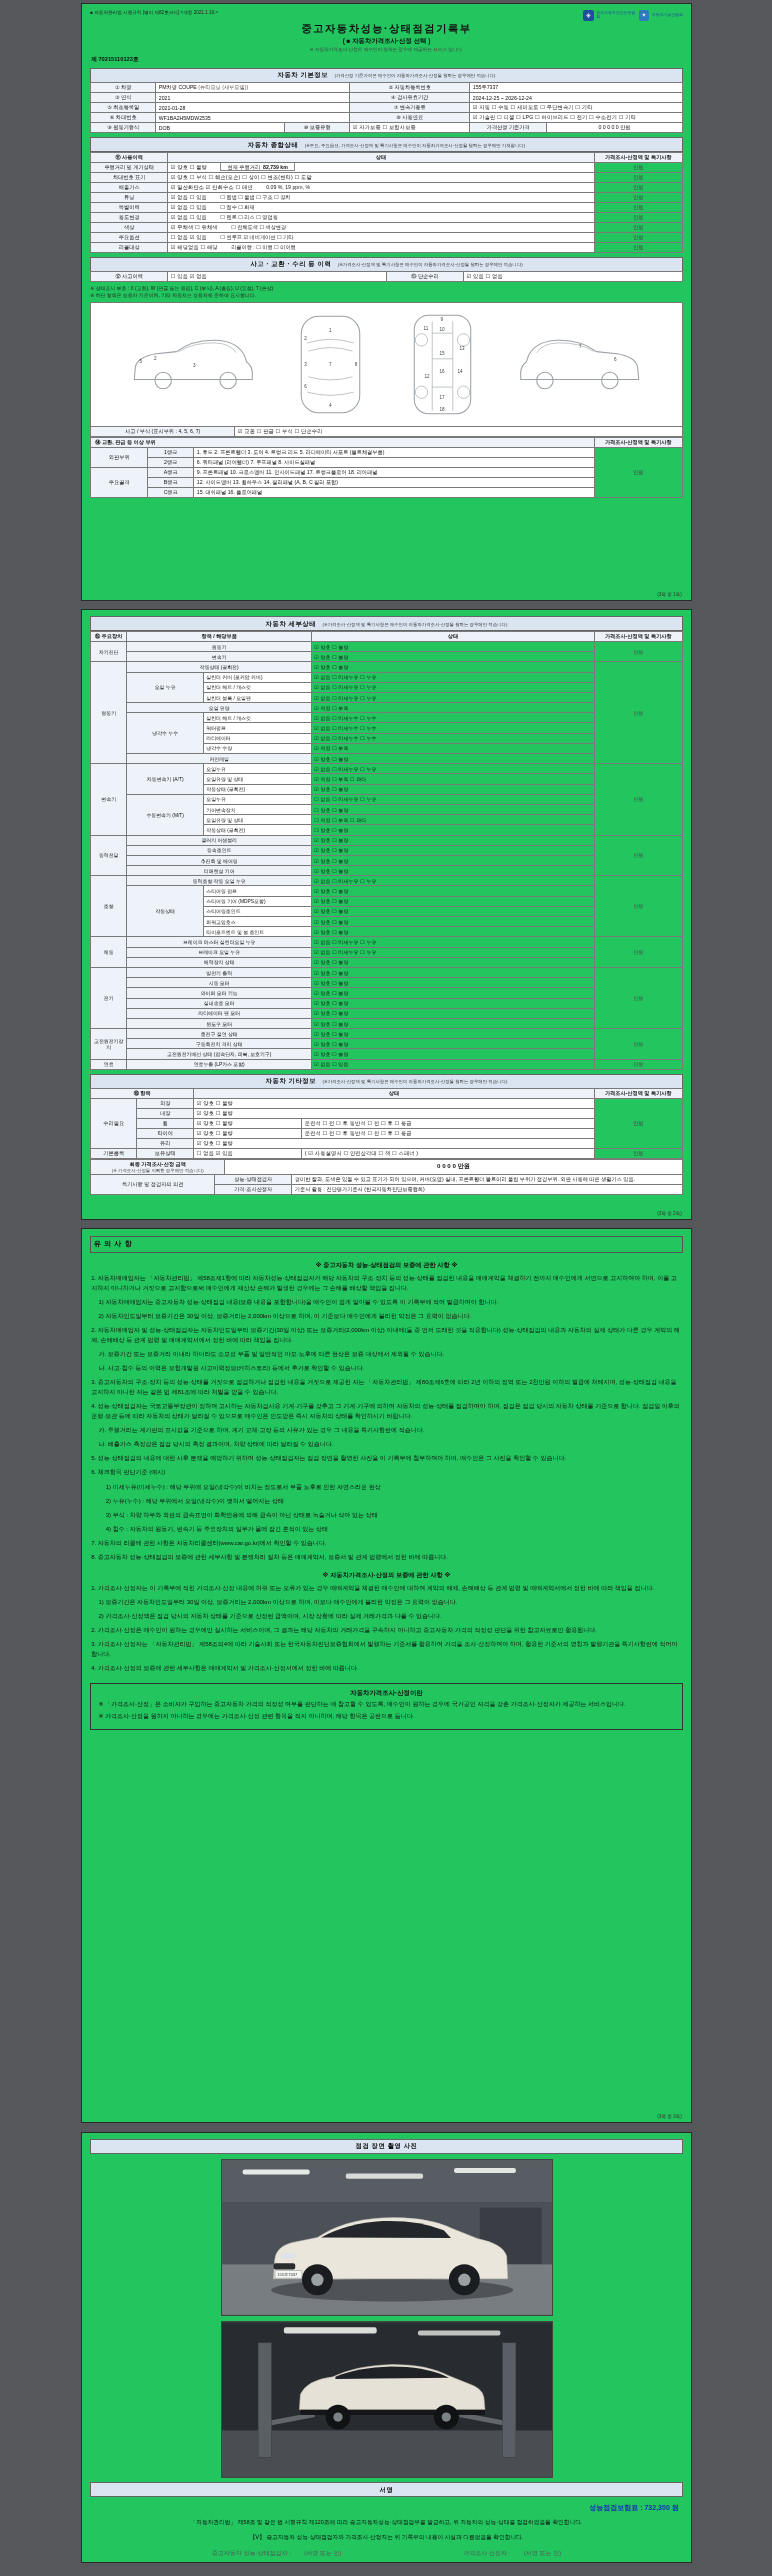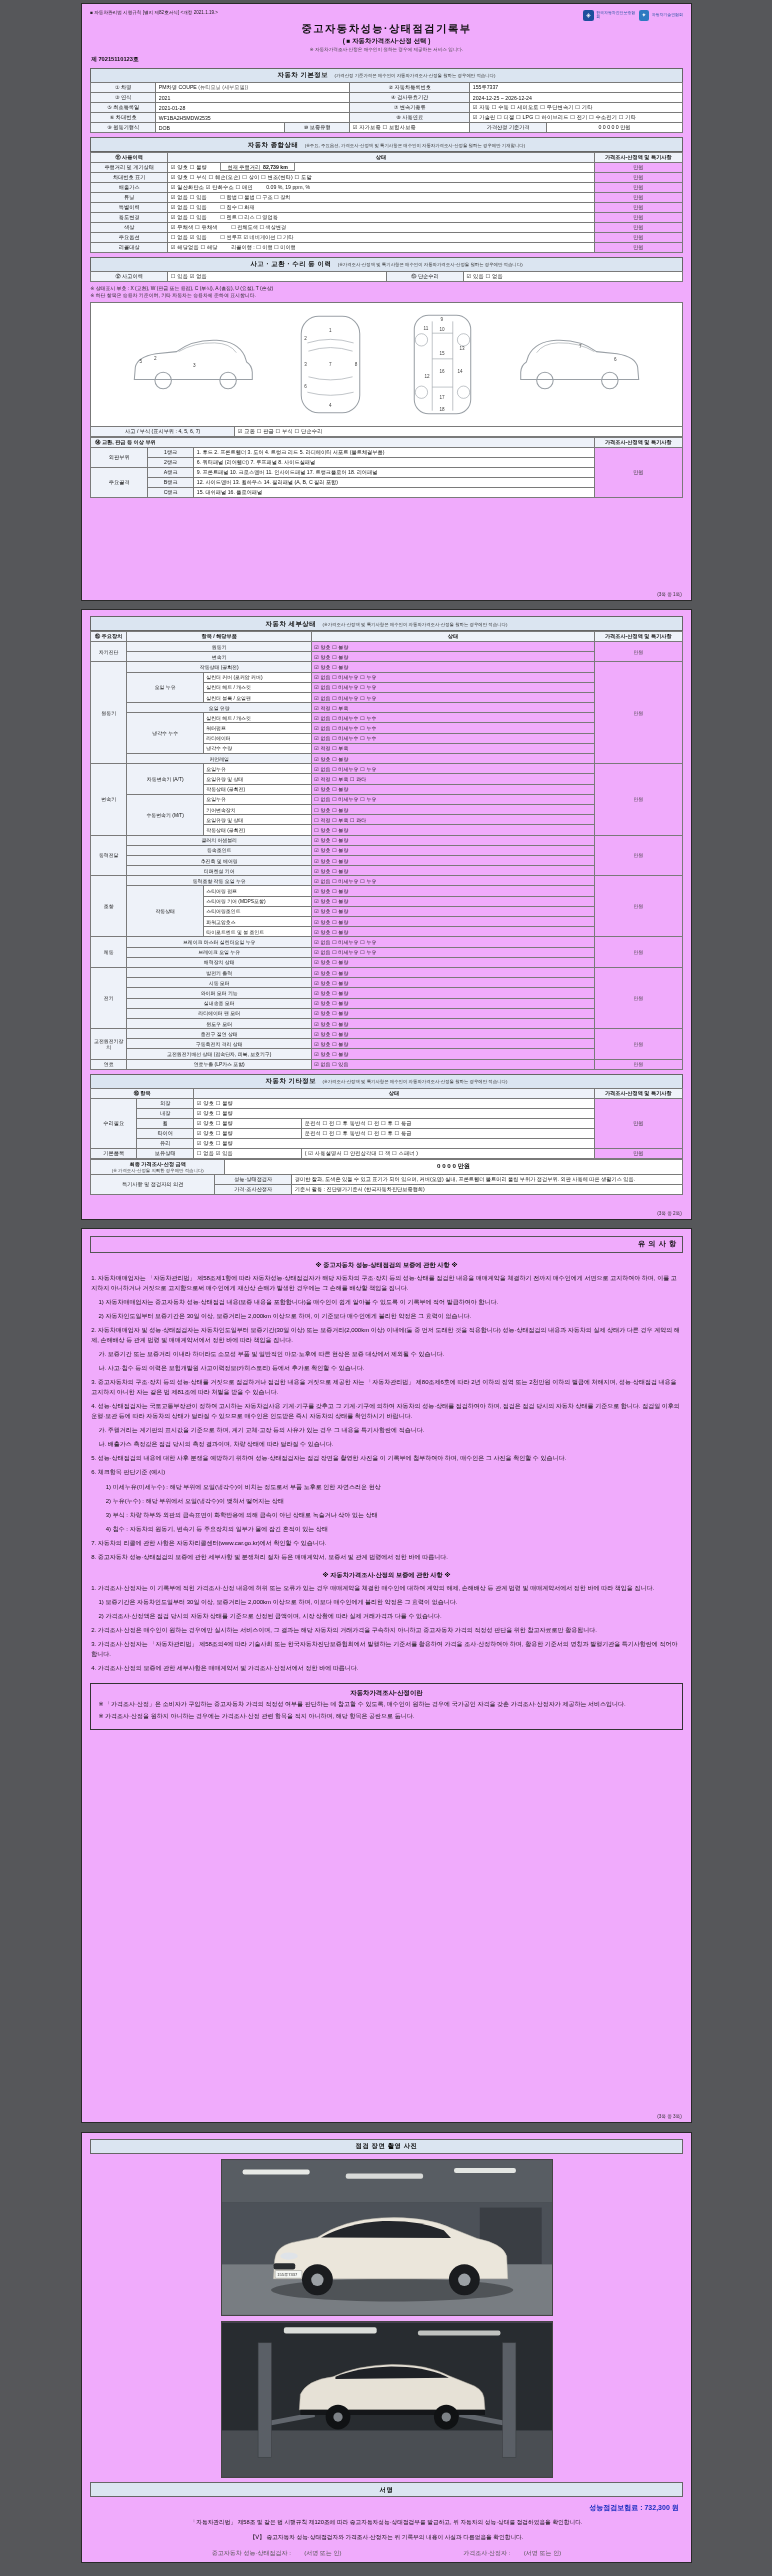--- a/index.html
+++ b/index.html
@@ -1,18 +1,18 @@
 <!DOCTYPE html>
 <html style="font-size:8.2px"><head>
 <meta charset="utf-8">
 <style>
   html,body{margin:0;padding:0;}
   body{width:773px;background:#56575a;font-family:"Liberation Sans","DejaVu Sans",sans-serif;color:#111;}
   .canvas{width:773px;height:2576px;overflow:hidden;padding-top:3.1px;box-sizing:border-box;}
-  .page{width:611px;margin:0 auto 8.2px auto;background:#f0abfc;border:0.5px solid #2a2a2a;padding:6.2px 8.2px;box-sizing:border-box;overflow:hidden;position:relative;}
+  .page{width:611px;margin:0 auto 8.2px auto;background:#22c55e;border:0.5px solid #2a2a2a;padding:6.2px 8.2px;box-sizing:border-box;overflow:hidden;position:relative;}
   .p1{height:598px}.p2{height:611px}.p3{height:895px}.p4{height:431px}
   .topline{display:flex;justify-content:space-between;align-items:flex-start;font-size:4.6px;color:#222;}
   .logos{display:flex;gap:2.6px;align-items:center;}
   .logo{width:10.3px;height:10.3px;border-radius:2.1px;color:#fff;font-size:5.7px;display:flex;align-items:center;justify-content:center;}
   .l1{background:#1c4f9c}.l2{background:#2d7ac1}
   .logotxt{font-size:3.9px;color:#1c4f9c;max-width:40px;line-height:1.15;}
   .doctitle{text-align:center;font-size:10.3px;font-weight:bold;letter-spacing:1.5px;margin-top:1px;}
   .docsub{text-align:center;font-size:6.4px;font-weight:bold;margin-top:1.5px;}
   .docsubnote{text-align:center;font-size:4.6px;color:#444;margin-top:0.5px;}
   .docno{font-size:5.7px;font-weight:bold;margin:4.1px 0 1px 1px;}
@@ -28,21 +28,21 @@
   .opt{letter-spacing:0.2px;}
   .sumx{margin-left:13.4px;color:#222;}
   .milebox{border:0.5px solid #888;padding:0.5px 6.2px;margin-left:13.4px;}
   .notes{font-size:4.9px;line-height:1.5;margin-top:2.6px;color:#222;}
   .diagrambox{border:0.5px solid #777;margin-top:2.1px;height:123px;display:flex;justify-content:space-evenly;align-items:center;background:#fff;}
   .ol{fill:none;stroke:#9aa0a6;stroke-width:2;}
   .ol2{fill:none;stroke:#9aa0a6;stroke-width:1.2;}
   .dn{font-size:9px;fill:#444;}
   .pfoot{position:absolute;right:9.3px;bottom:3.1px;font-size:4.6px;color:#333;}
   table.det td{font-size:4.9px;padding:0.5px 2.1px;height:8.2px;}
-  .ntitle{border:0.5px solid #555;text-align:right;font-weight:bold;font-size:7.2px;padding:2.6px;letter-spacing:3.1px;}
+  .ntitle{border:0.5px solid #555;text-align:left;font-weight:bold;font-size:7.2px;padding:2.6px;letter-spacing:3.1px;}
   .nsec{text-align:center;font-weight:bold;font-size:6.2px;margin:8.2px 0 2.1px;}
   .np{font-size:6px;line-height:1.66;margin:4.1px 1px;}
   .sub1{margin-left:8.2px;}
   .sub2{margin-left:15.5px;}
   .nbox{border:0.8px solid #333;margin-top:9.3px;padding:4.1px 7.2px 5.2px;}
   .nboxt{text-align:center;font-weight:bold;font-size:6.4px;margin-bottom:2.1px;}
   .photo{display:block;margin:5.2px auto 0;border:0.5px solid #444;}
   .premium{text-align:right;font-size:7px;font-weight:bold;color:#1a2fc0;margin-top:5.2px;padding-right:4.1px;}
   .lawline{text-align:center;font-size:5.7px;line-height:1.7;margin-top:5.2px;}
   .sigrow{display:flex;justify-content:space-evenly;font-size:6px;margin-top:7.2px;font-weight:bold;}

